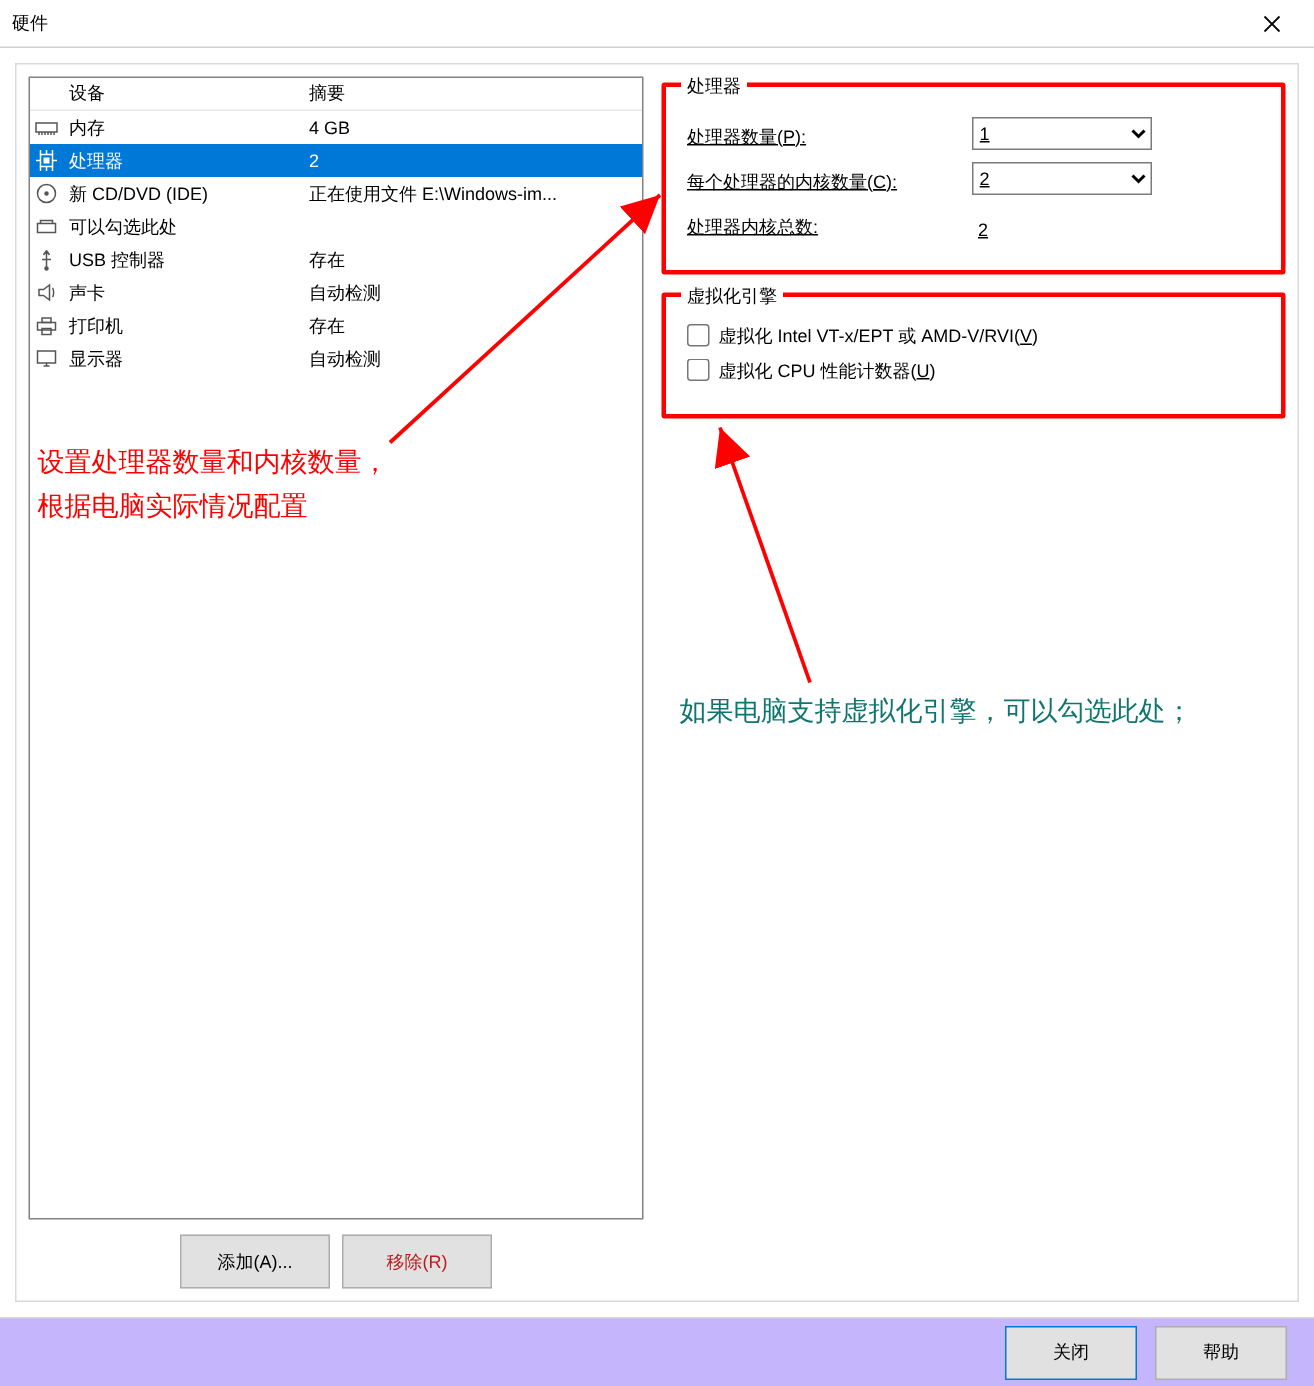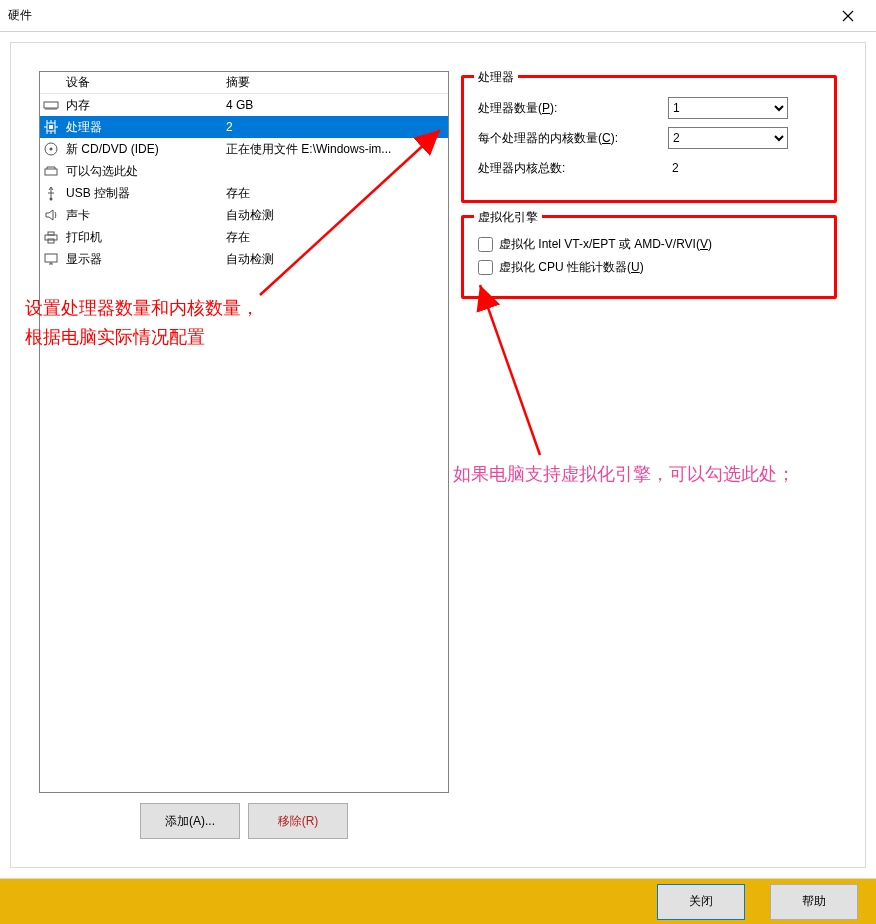--- a/index.html
+++ b/index.html
@@ -27,21 +27,21 @@
   .close-x {
     width: 40px; height: 100%;
     display: flex; align-items: center; justify-content: center;
     cursor: pointer;
   }
   .content-area {
     position: absolute;
     left: 10px; right: 10px; top: 42px; bottom: 56px;
     border: 1px solid #d9d9d9;
     background: #fff;
-    padding: 28px;
+    padding: 8px;
     display: flex;
     gap: 12px;
   }
   .left-col {
     flex: 0 0 410px;
     display: flex;
     flex-direction: column;
     position: relative;
   }
   .device-list {
@@ -104,37 +104,38 @@
     position: absolute;
     top: -9px;
     left: 10px;
     background: #fff;
     padding: 0 4px;
     font-size: 12px;
   }
   .red-box { border: 3px solid #ff0000; border-radius:2px; }
   .form-row {
     display: flex;
-    align-items: center;
+    align-items: flex-end;
     margin: 6px 0;
     height: 24px;
+    text-decoration: underline;
   }
   .form-row label { flex: 0 0 190px; }
   .form-row .value-static { flex:1; padding-left:4px; }
   select.combo {
     width: 120px;
     height: 22px;
     border: 1px solid #7a7a7a;
     font-family: inherit;
     font-size: 12px;
     background:#fff;
   }
   .check-row {
     display:flex;
-    align-items:center;
+    align-items:flex-start;
     gap:6px;
     margin:6px 0;
   }
   input[type=checkbox]{
     width:15px; height:15px;
     accent-color:#000;
     margin:0;
   }
   .annotation1 {
     position:absolute;
@@ -144,37 +145,37 @@
     font-size:18px;
     line-height:1.6;
     font-weight:400;
     white-space:nowrap;
     pointer-events:none;
   }
   .annotation2 {
     position:absolute;
     left: 453px;
     top: 460px;
-    color:#ec4899;
+    color:#0f766e;
     font-size:18px;
     line-height:1.6;
     max-width:380px;
     pointer-events:none;
   }
   .footer {
     position:absolute;
     left:0; right:0; bottom:0;
     height:46px;
     border-top:1px solid #d9d9d9;
     display:flex;
     justify-content:flex-end;
     align-items:center;
-    gap:25px;
+    gap:12px;
     padding-right:18px;
-    background:#eab308;
+    background:#c4b5fd;
   }
   .footer .btn { min-width:88px; background:#e1e1e1; }
   .footer .btn.primary { border:1px solid #0078d7; }
   svg.arrow { position:absolute; pointer-events:none; overflow:visible; }
   .u { text-decoration: underline; }
 </style>
 </head>
 <body>
 
 <div class="titlebar">

